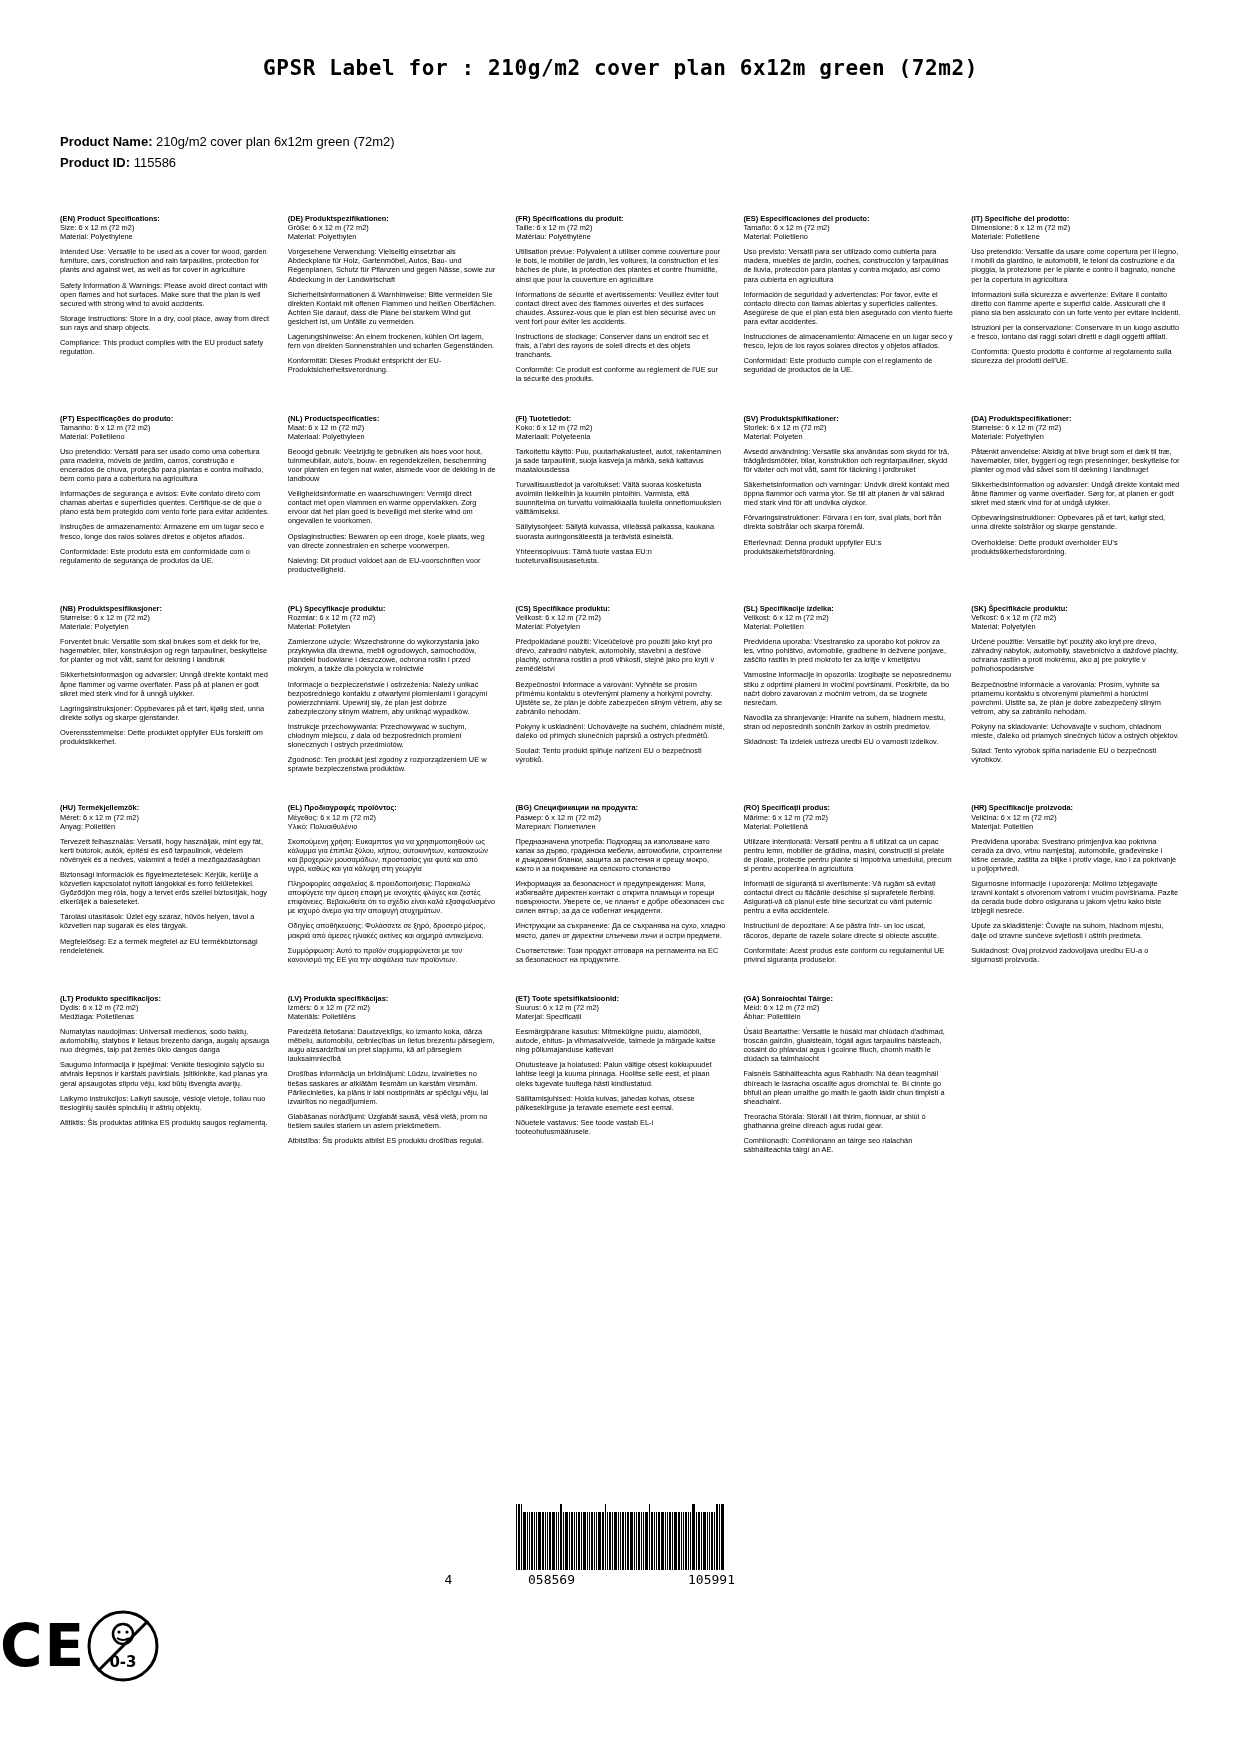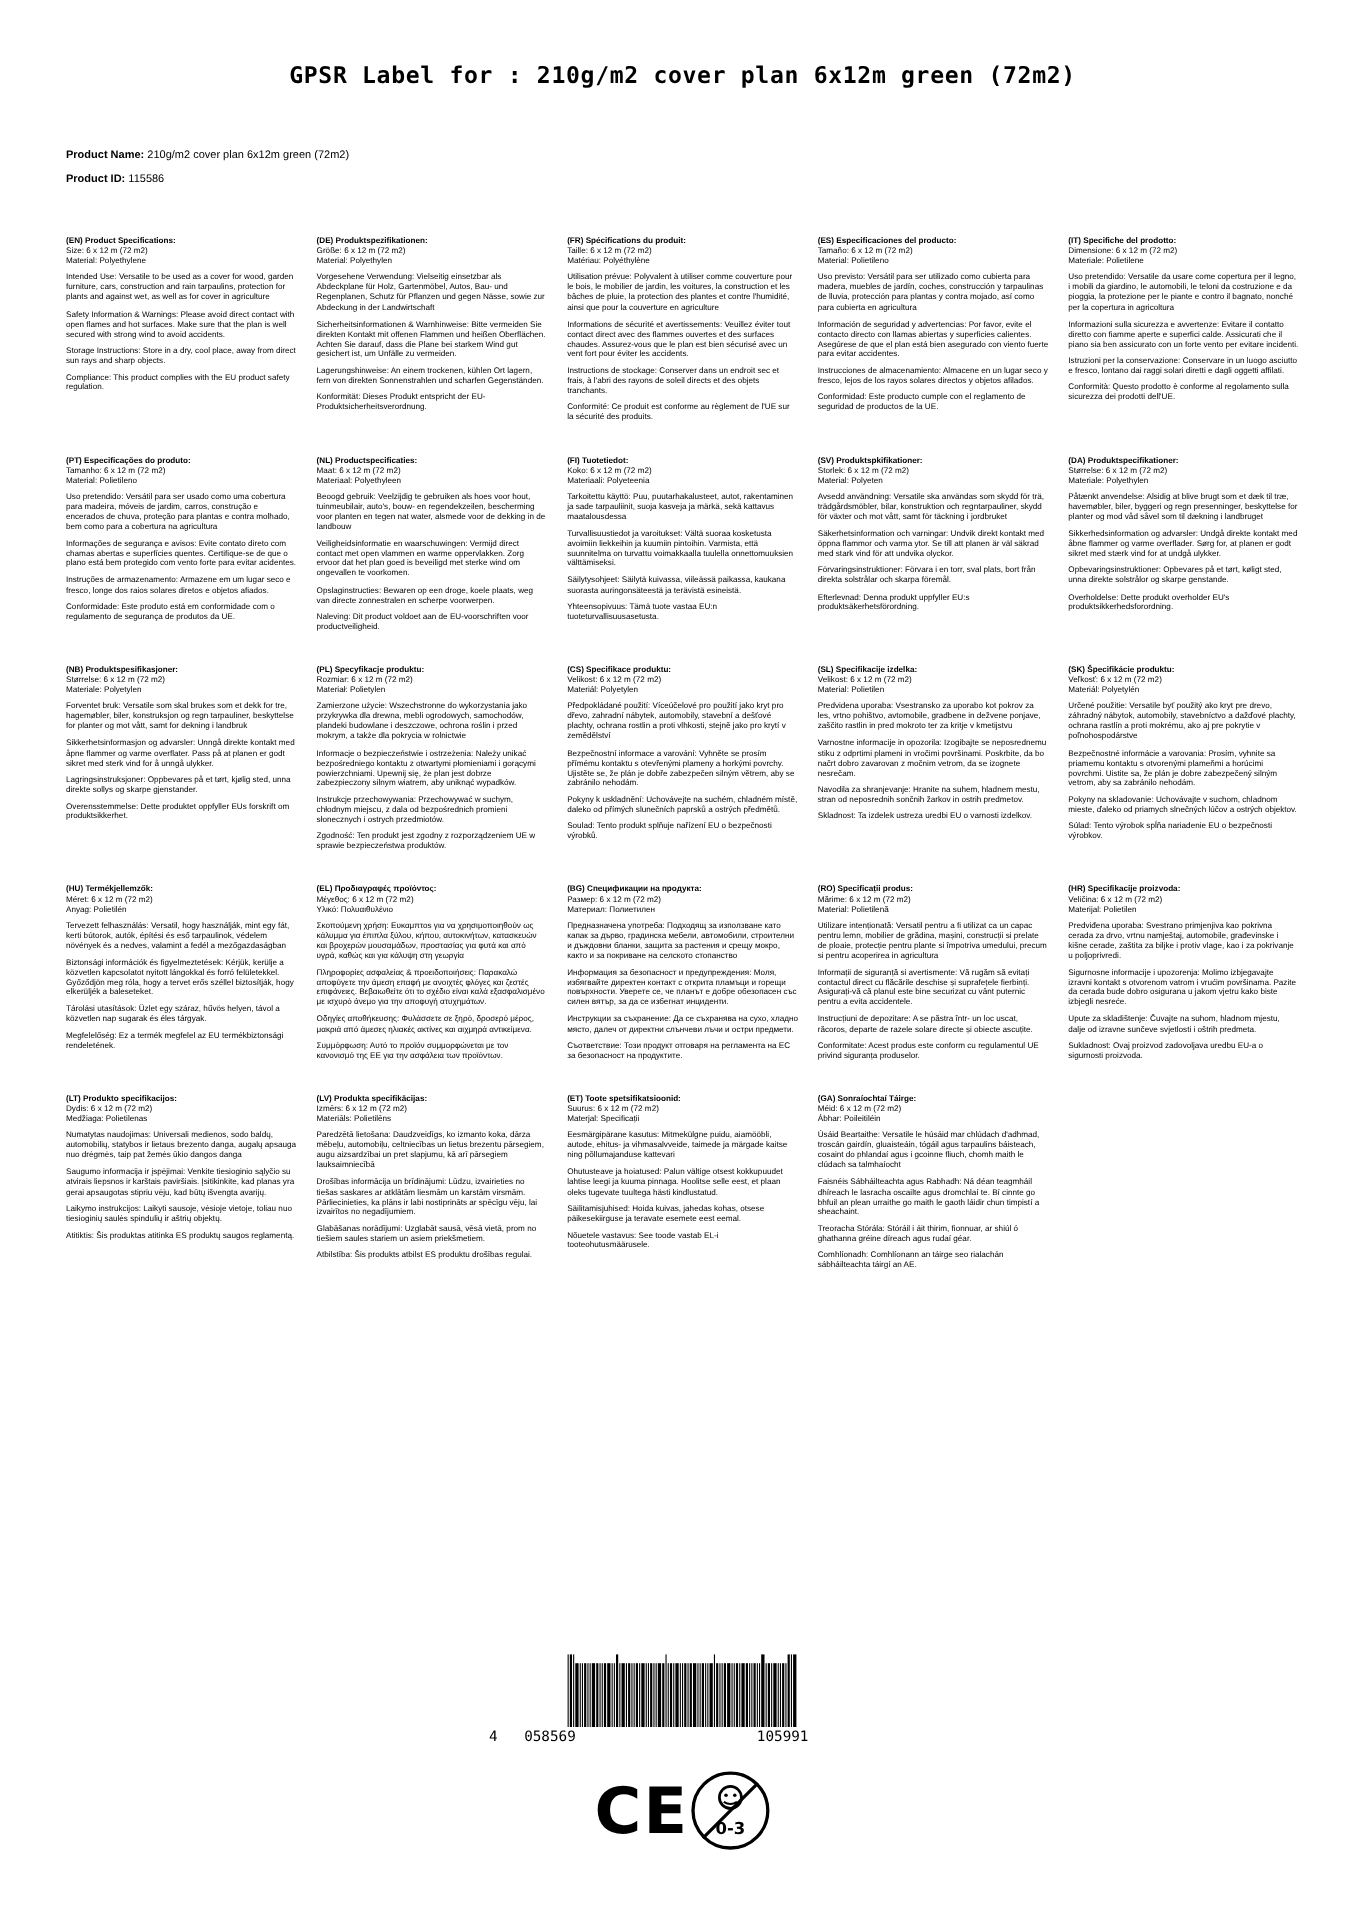--- a/index.html
+++ b/index.html
@@ -25,21 +25,21 @@
   h1.doc-title {
     font-size: 21px;
     font-weight: bold;
     text-align: center;
     margin: 10px 0 0 0;
     letter-spacing: 0.6px;
     font-family: "DejaVu Sans Mono", monospace;
   }
   .meta {
     margin-top: 52px;
-    font-size: 10px;
+    font-size: 13px;
     line-height: 19.5px;
   }
   .meta .row {
     margin-bottom: 1px;
   }
   .meta .lbl {
     font-weight: bold;
   }
   .meta .val {
     font-weight: normal;
@@ -93,26 +93,26 @@
     margin-right: 1px;
   }
   .bc-digits {
     display: flex;
     justify-content: center;
     font-family: "DejaVu Sans Mono", monospace;
     font-size: 13px;
     margin-top: 2px;
   }
   .bc-digits .d1 { width: 32px; text-align: left; }
-  .bc-digits .d2 { width: 150px; }
+  .bc-digits .d2 { width: 150px; text-align: center; }
   .bc-digits .d3 { width: 170px; text-align: center; }
 
   .marks {
     display: flex;
-    justify-content: center;
+    justify-content: flex-start;
     align-items: center;
     margin-top: 22px;
   }
   .ce-mark {
     font-family: "DejaVu Sans", sans-serif;
     font-size: 58px;
     font-weight: bold;
     letter-spacing: 2px;
     line-height: 1;
   }

